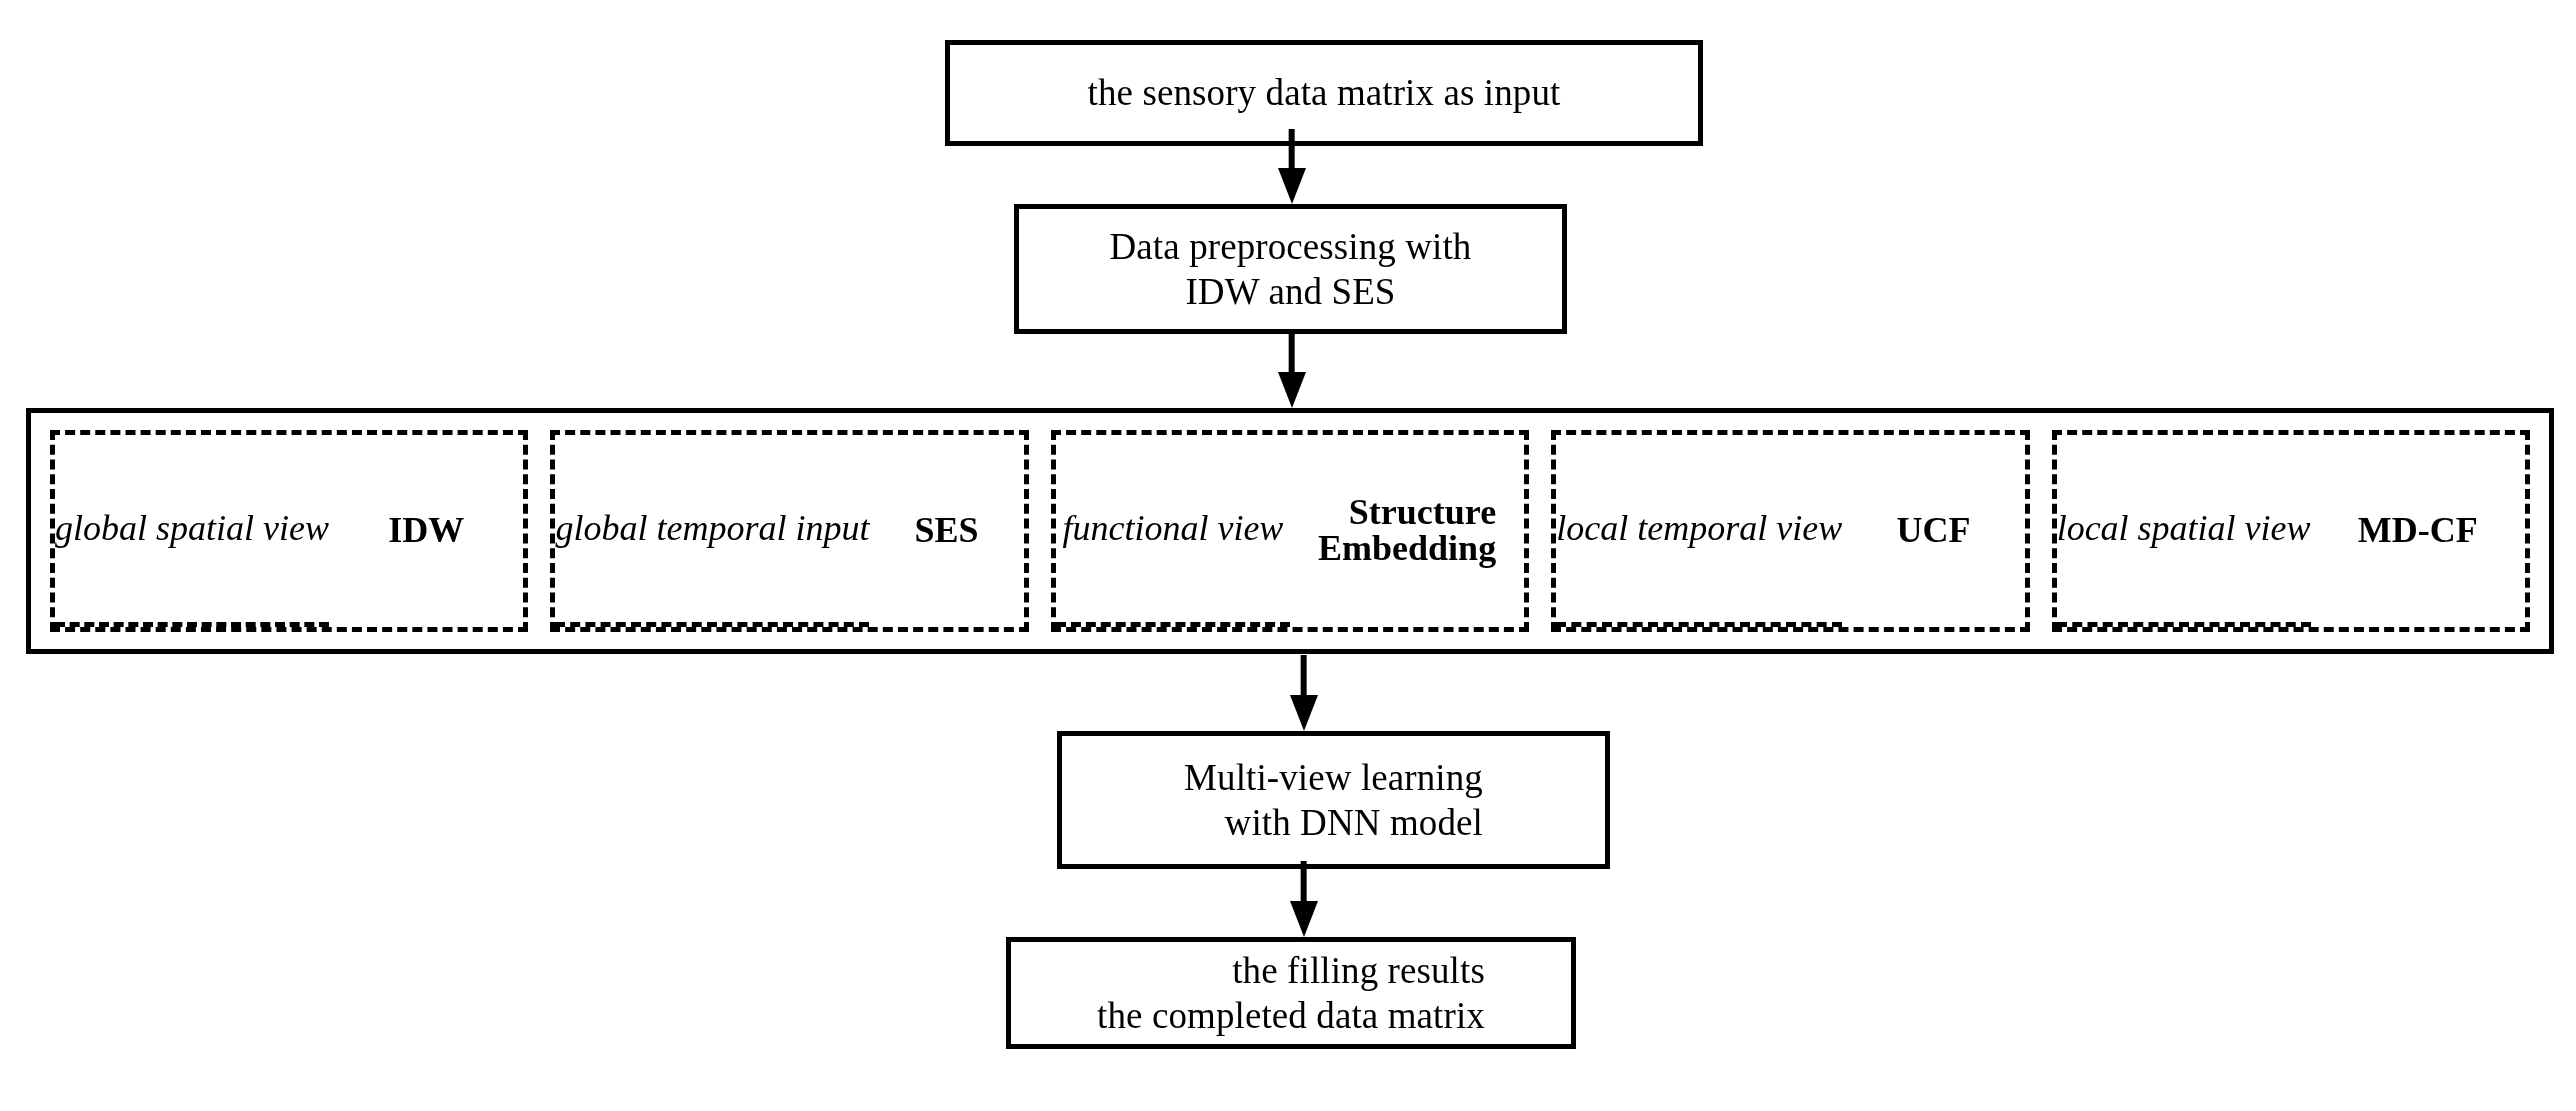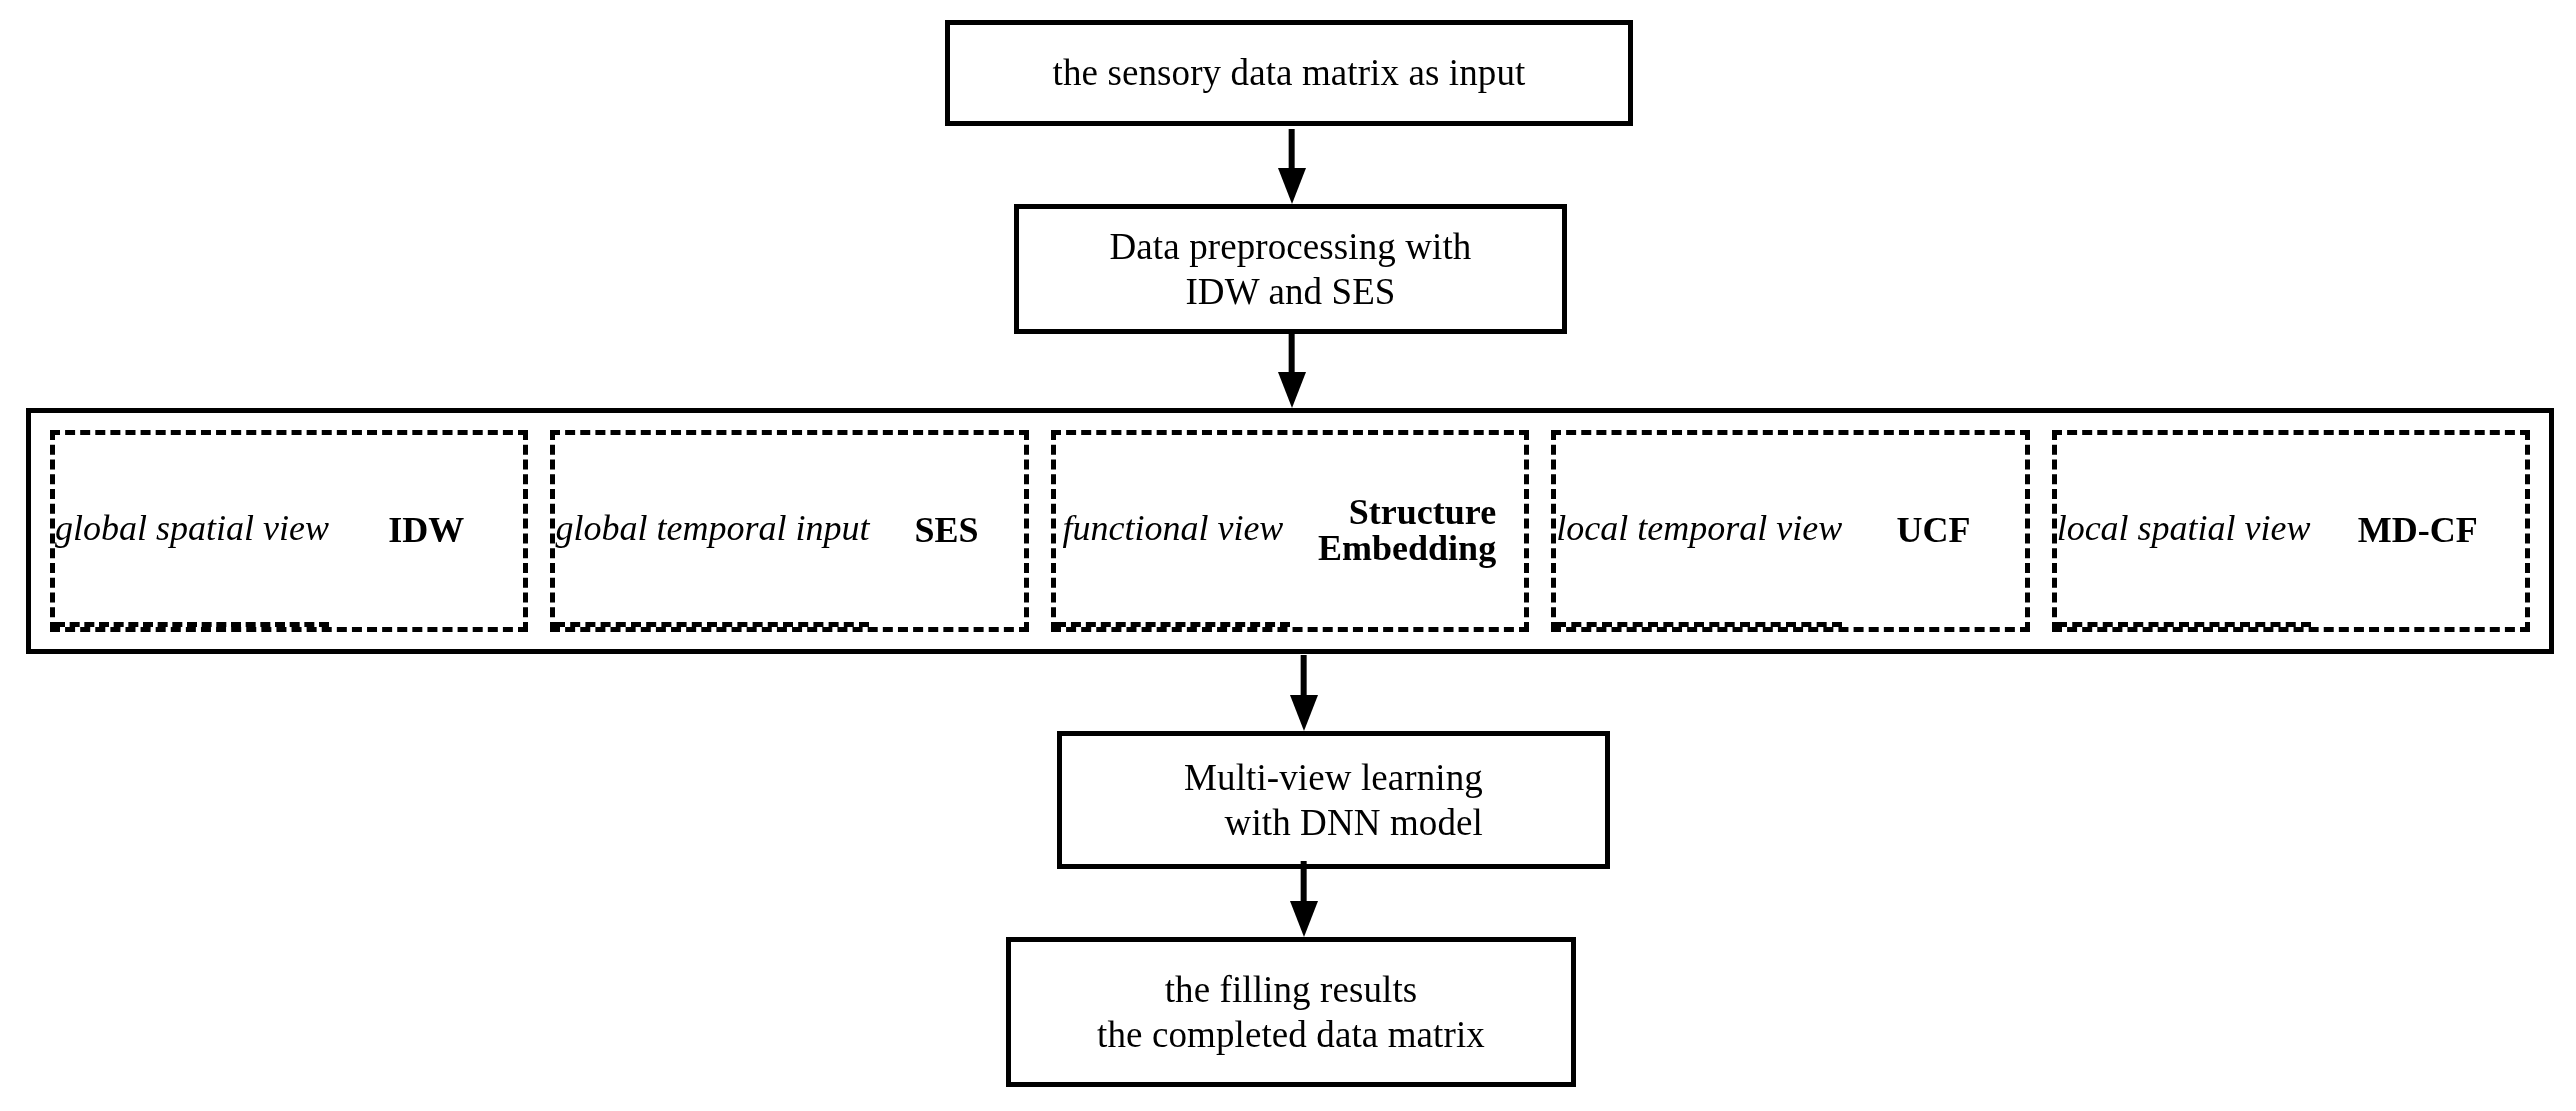--- a/index.html
+++ b/index.html
@@ -28,24 +28,24 @@
     justify-content: center;
     text-align: center;
   }
   .pbox .txt {
     font-size: 37px;
     line-height: 1.22;
     letter-spacing: 0.1px;
     white-space: pre-line;
   }
 
-  #box-input   { left: 945px; top: 20px;   width: 688px; height: 106px; justify-content: center; }
+  #box-input   { left: 945px; top: 40px;   width: 758px; height: 106px; justify-content: center; }
   #box-preproc { left: 1014px; top: 204px;  width: 553px; height: 130px; }
   #box-mvl     { left: 1057px; top: 731px;  width: 553px; height: 138px; text-align: right; }
-  #box-output  { left: 1006px; top: 937px; width: 570px; height: 150px; }
+  #box-output  { left: 1006px; top: 937px; width: 570px; height: 112px; text-align: right; }
 
   
   .arrow {
     position: absolute;
     width: 33px;
   }
   .arrow .shaft {
     position: absolute;
     left: 50%;
     top: 0;

